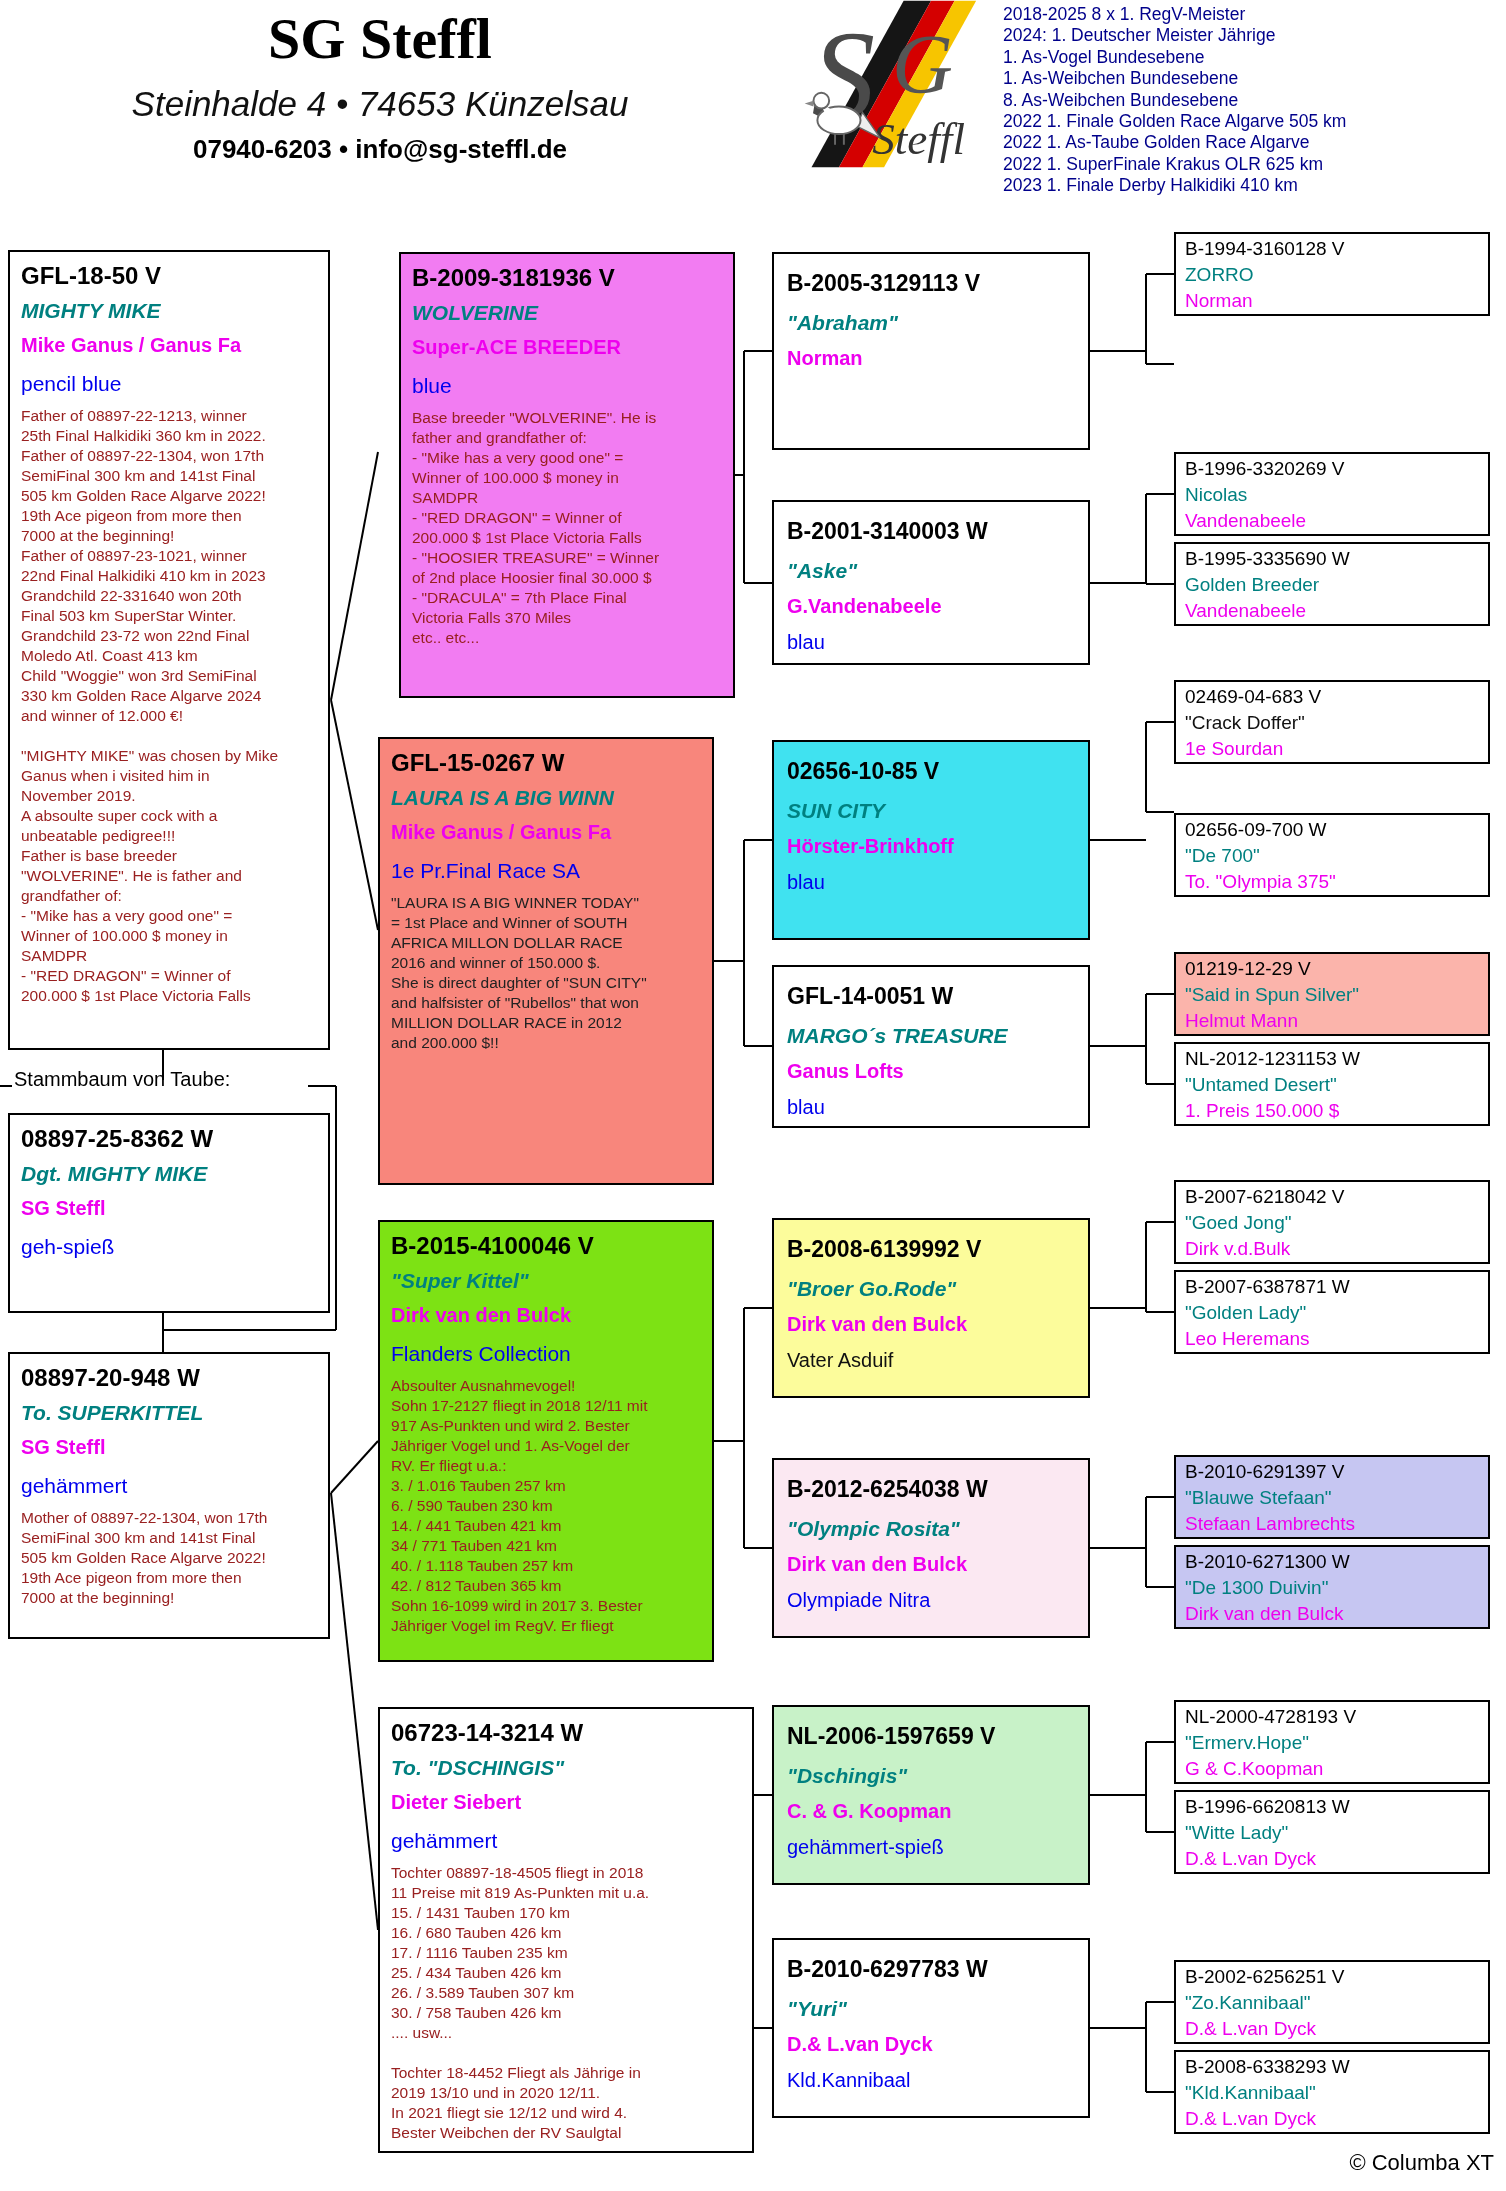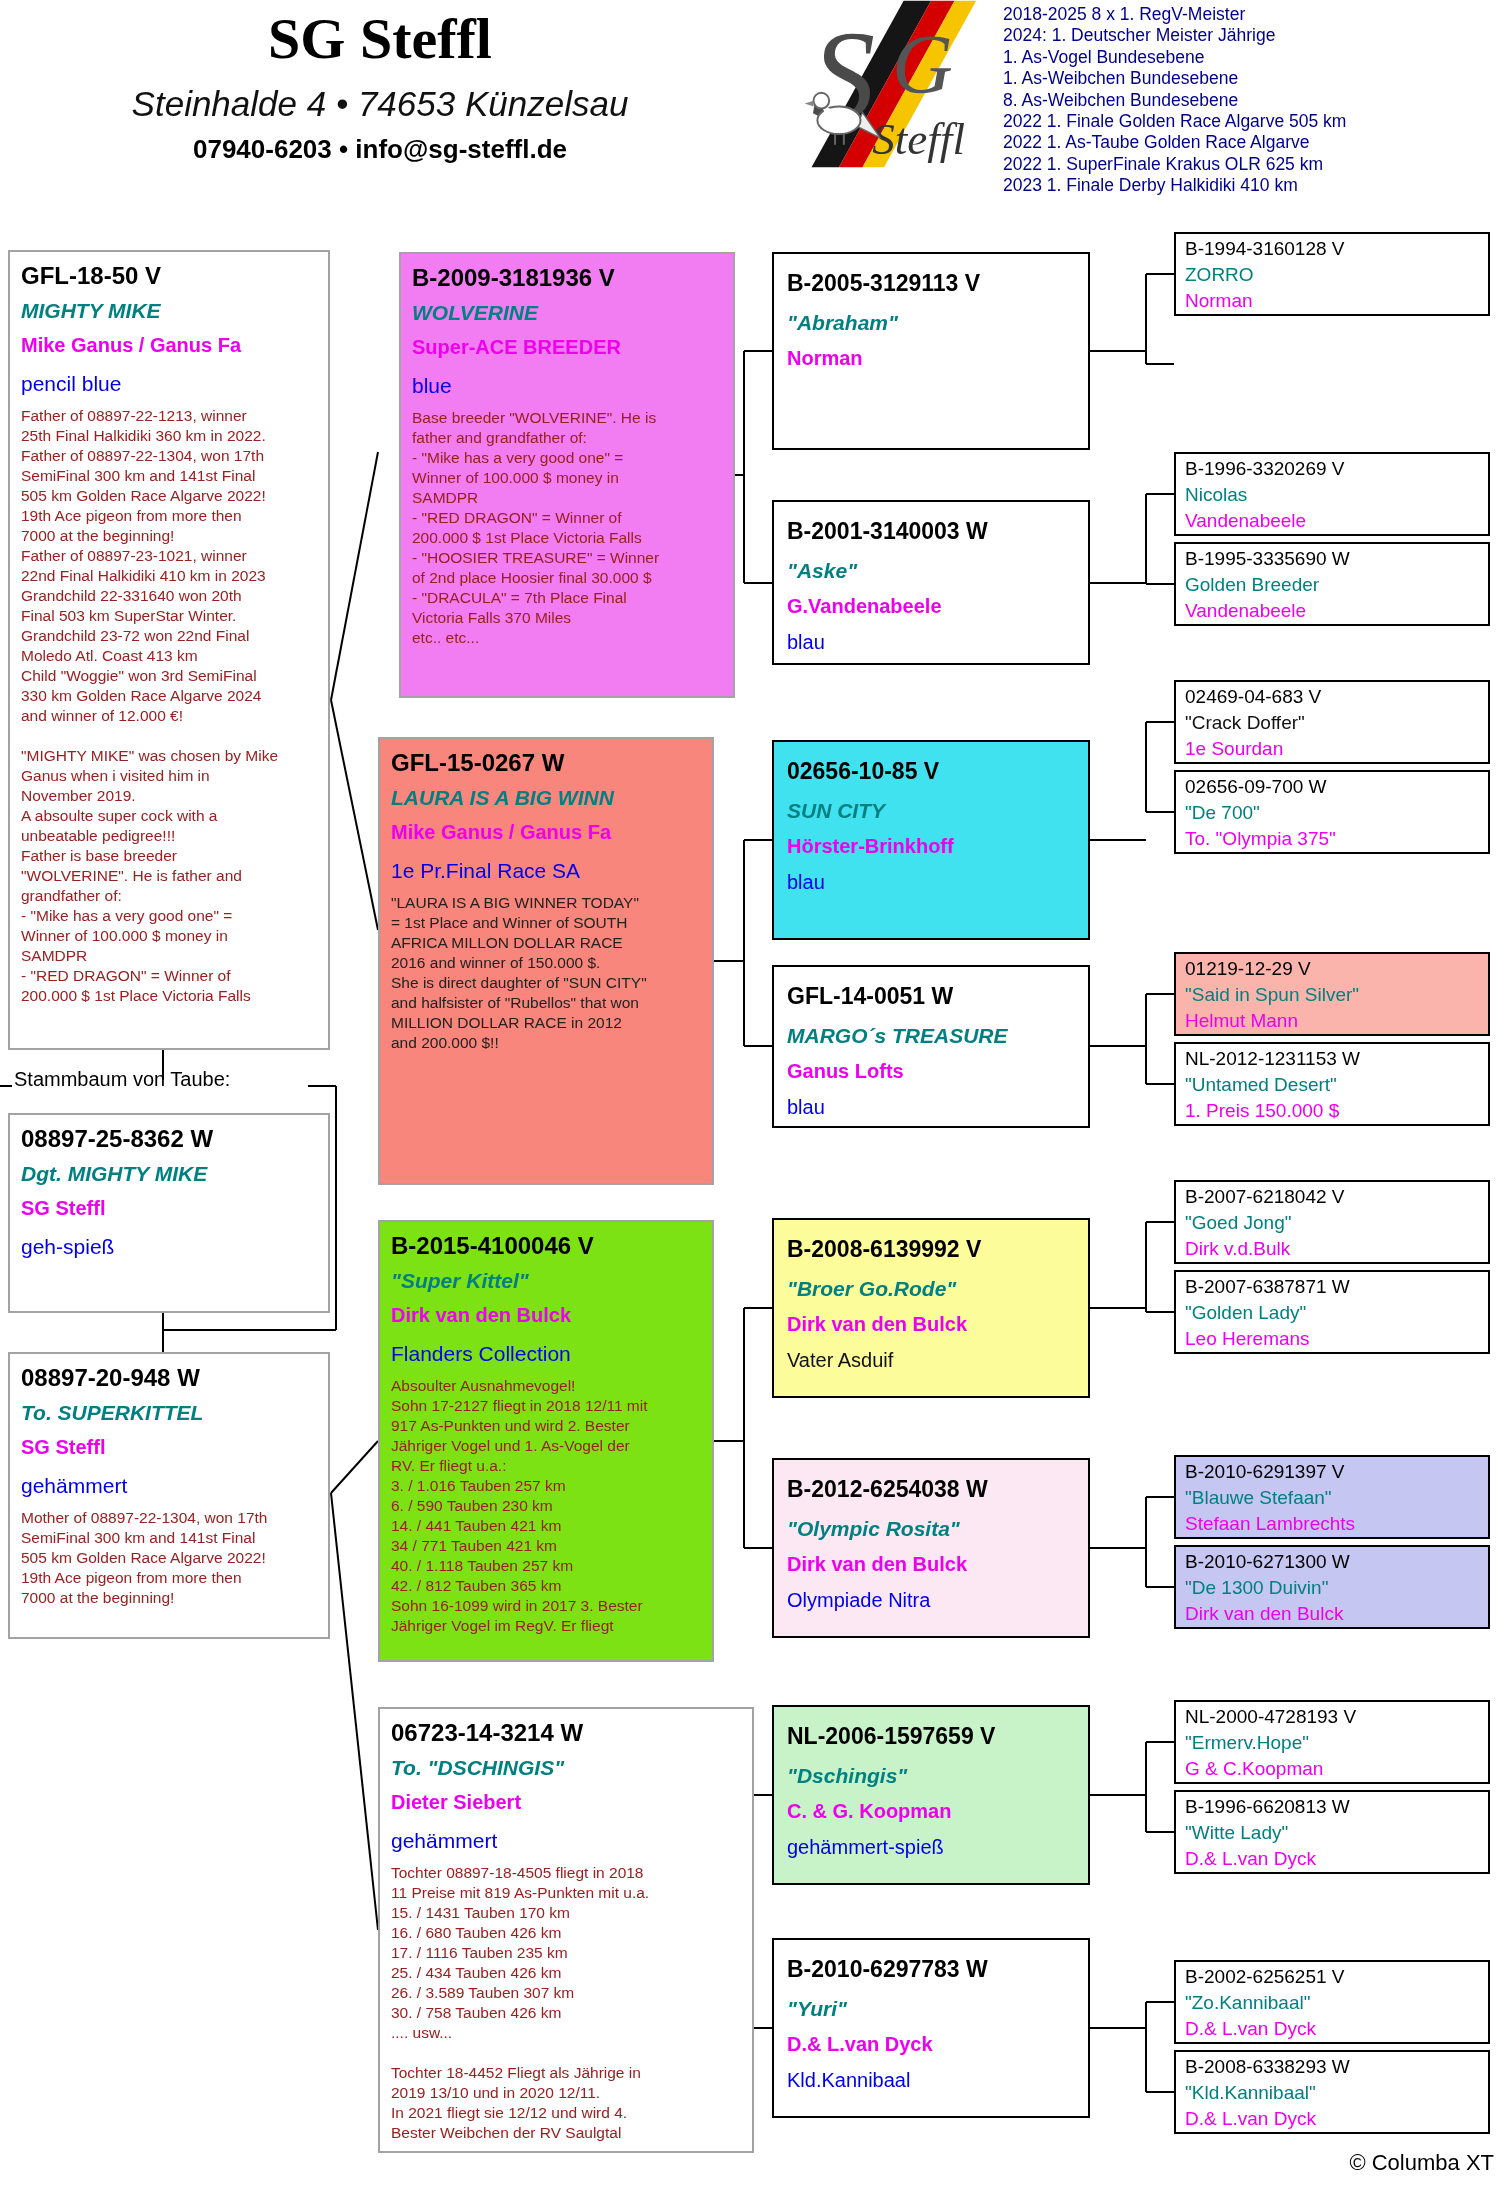--- a/index.html
+++ b/index.html
@@ -10,21 +10,21 @@
   .main-title{font-family:"Liberation Serif",serif;font-weight:bold;font-size:58px;
               color:#000;margin:0;line-height:62px;}
   .address{font-style:italic;font-size:35px;color:#111;margin-top:14px;}
   .contact{font-weight:bold;font-size:26px;color:#000;margin-top:10px;}
   .logo-wrap{position:absolute;left:788px;top:0;width:196px;height:168px;}
   .achievements{position:absolute;left:1003px;top:4px;width:500px;margin:0;padding:0;
                 list-style:none;color:#00008B;font-size:17.5px;line-height:21.4px;}
   
   .connectors{position:absolute;left:0;top:0;width:1506px;height:2191px;z-index:0;}
   
-  .pbox{position:absolute;border:2px solid #a3a3a3;background:#fff;box-sizing:border-box;
+  .pbox{position:absolute;border:2px solid #000000;background:#fff;box-sizing:border-box;
         padding:8px 11px;overflow:hidden;z-index:1;}
   .pid{font-size:24px;font-weight:bold;color:#000;margin:2px 0 9px 0;}
   .pname{font-size:21px;font-weight:bold;font-style:italic;color:#008080;margin:0 0 11px 0;}
   .pattr{font-size:20px;font-weight:bold;color:#EE00EE;margin:0 0 15px 0;}
   .ptrait{font-size:21px;color:#0000EE;margin:0 0 10px 0;}
   .pdesc{font-size:15.5px;line-height:20px;color:#992020;white-space:pre-line;}
   .pdesc.dark{color:#222;}
   
   .mbox{position:absolute;border:2px solid #000;background:#fff;box-sizing:border-box;
         padding:14px 13px;overflow:hidden;z-index:1;}
@@ -366,21 +366,21 @@
   <div class="gbox" style="top:542px;">
     <div class="gid">B-1995-3335690 W</div>
     <div class="gname">Golden Breeder</div>
     <div class="gattr">Vandenabeele</div>
   </div>
   <div class="gbox" style="top:680px;">
     <div class="gid">02469-04-683 V</div>
     <div class="gname n-dark">"Crack Doffer"</div>
     <div class="gattr">1e Sourdan</div>
   </div>
-  <div class="gbox" style="top:770px;">
+  <div class="gbox" style="top:813px;">
     <div class="gid">02656-09-700 W</div>
     <div class="gname">"De 700"</div>
     <div class="gattr">To. "Olympia 375"</div>
   </div>
   <div class="gbox bg-lightsalmon" style="top:952px;">
     <div class="gid">01219-12-29 V</div>
     <div class="gname">"Said in Spun Silver"</div>
     <div class="gattr">Helmut Mann</div>
   </div>
   <div class="gbox" style="top:1042px;">

